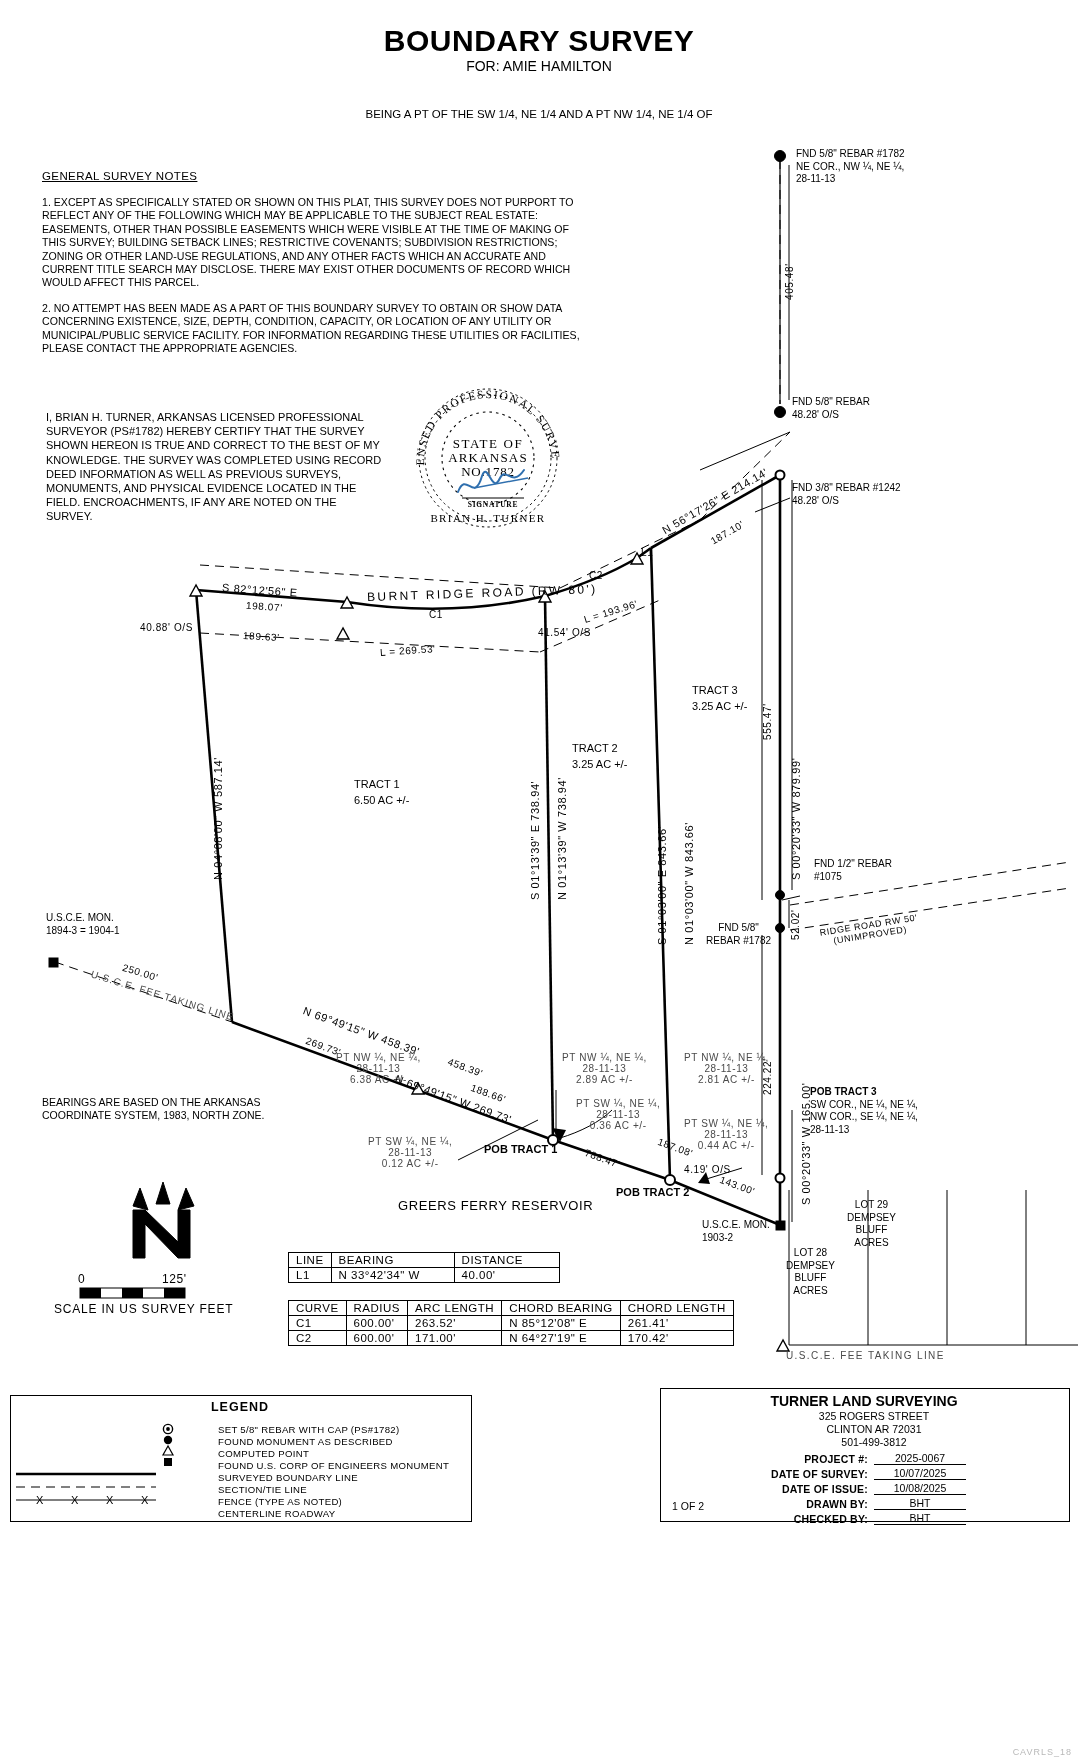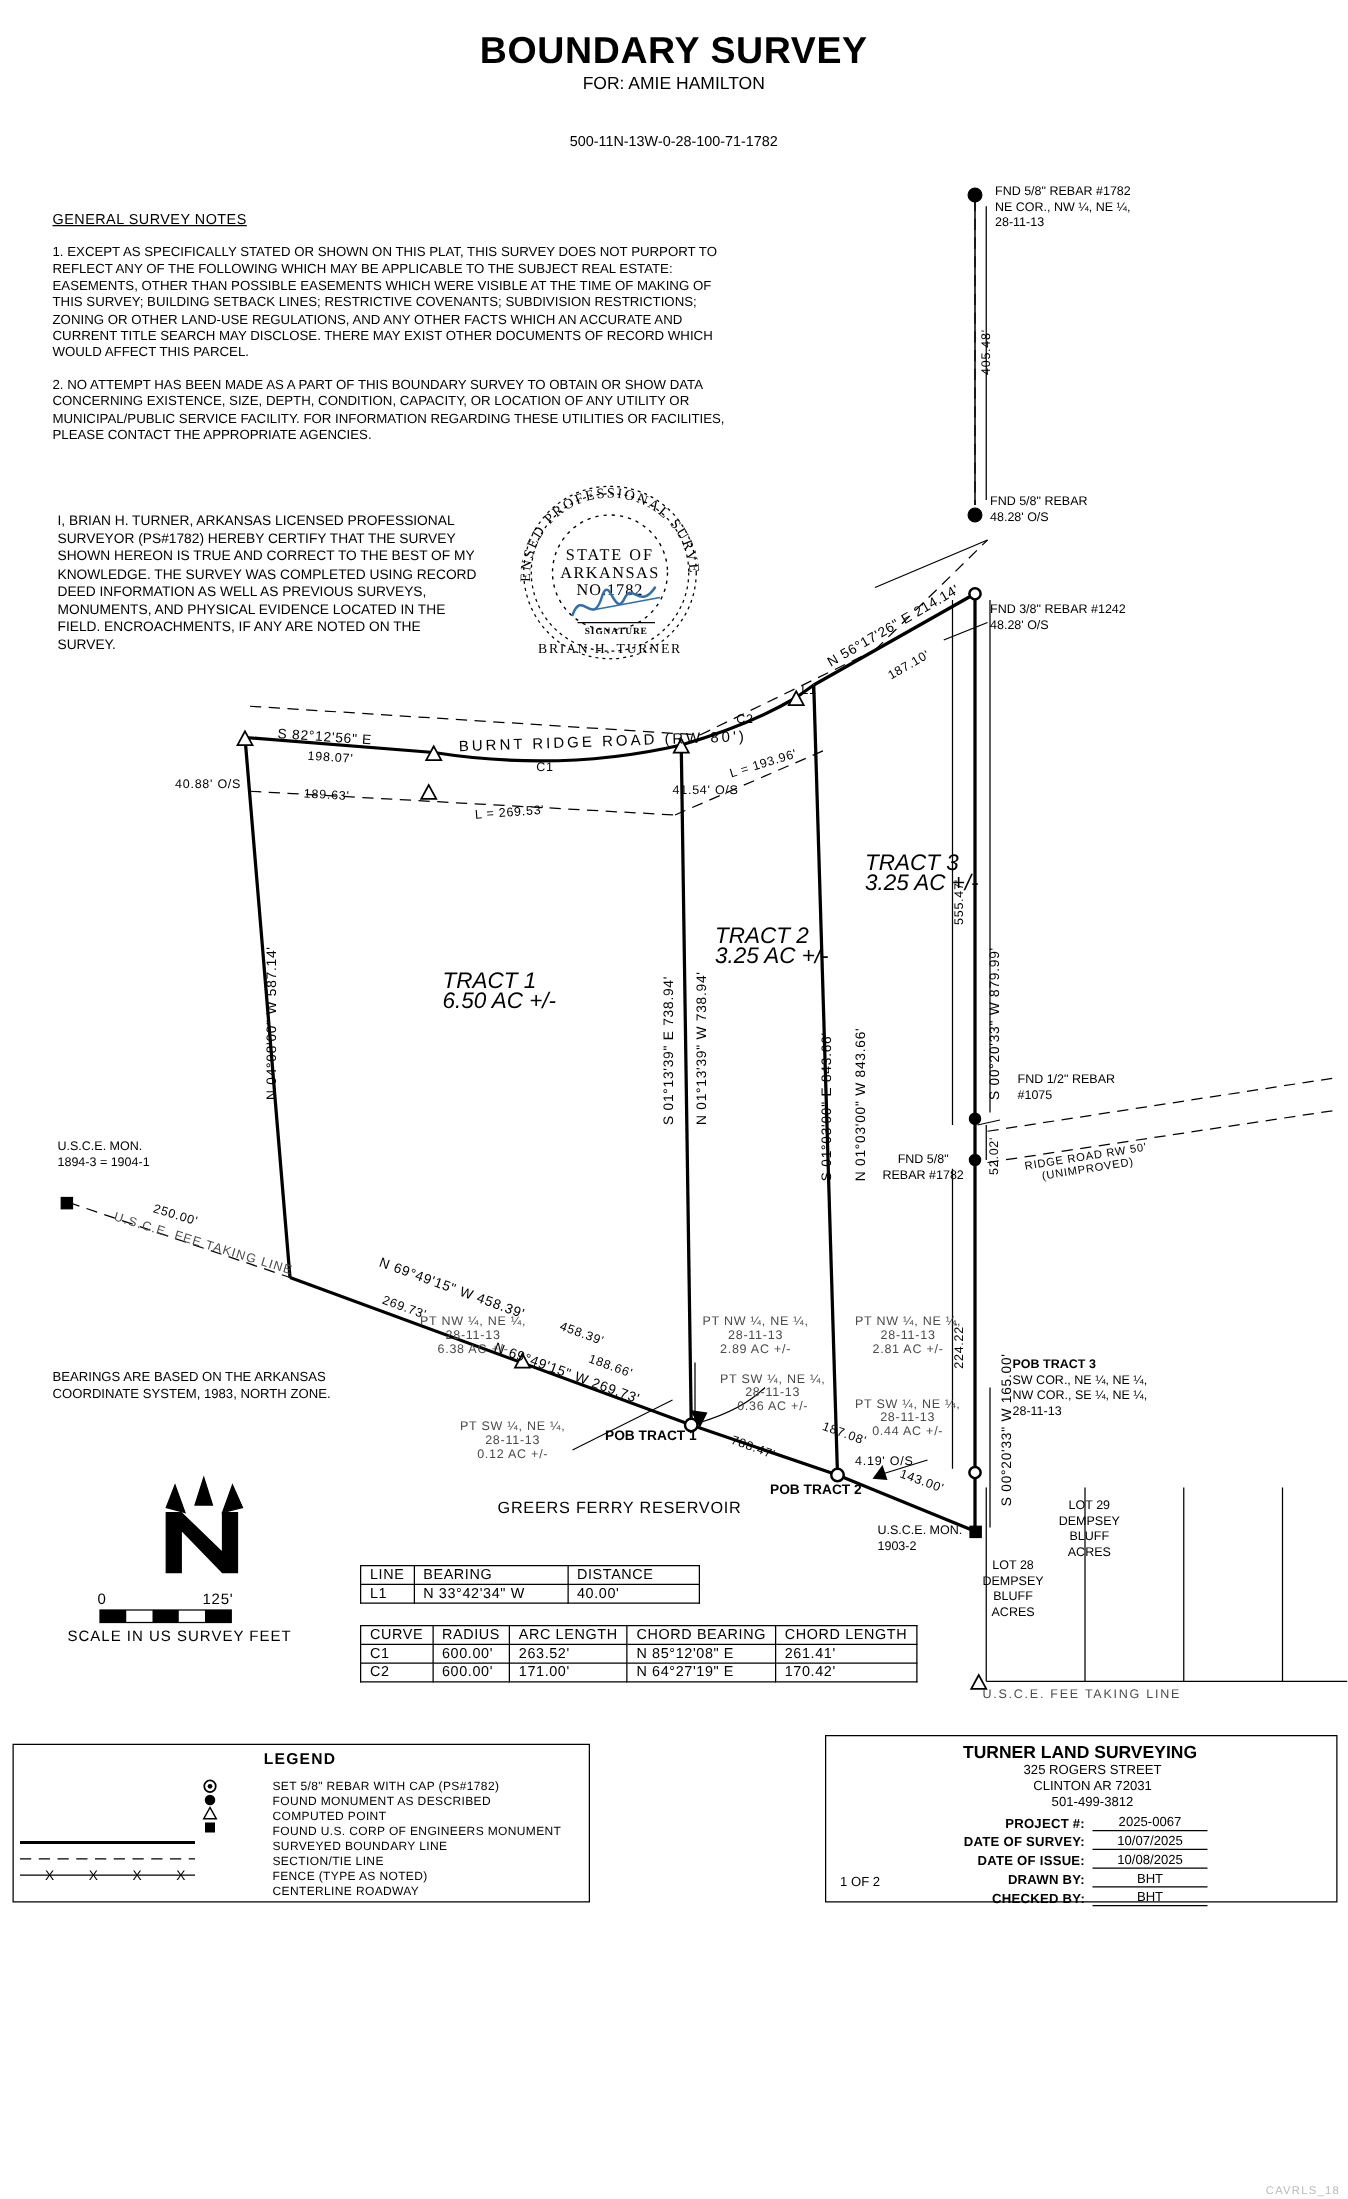--- a/index.html
+++ b/index.html
@@ -15,21 +15,21 @@
   #notes-head{top:170px;left:42px;font-size:11.5px;text-decoration:underline;letter-spacing:.4px;}
   #notes-body{top:196px;left:42px;width:545px;font-size:10.6px;line-height:13.4px;}
   #notes-body p{margin:0 0 12px 0;}
   #cert{top:410px;left:46px;width:340px;font-size:11px;line-height:14.2px;}
   
   #seal{top:370px;left:400px;width:175px;height:160px;}
   #seal svg{display:block;}
   
   .mt{font-size:10px;line-height:12.5px;}
   .mt2{font-size:11px;line-height:13.5px;}
-  .tract-lbl{font-size:18px;line-height:16px;font-style:italic;}
+  .tract-lbl{font-size:11px;line-height:16px;}
   .survfont{font-family:"Liberation Sans", sans-serif;font-size:10px;letter-spacing:.6px;}
   .grey{color:#4a4a4a;}
   .rot90{transform-origin:0 0;transform:rotate(-90deg);}
   
   table.tbl{border-collapse:collapse;font-size:11.5px;letter-spacing:.5px;}
   table.tbl td{border:1px solid #000;padding:1px 7px;white-space:nowrap;}
   
   #legend-box{left:10px;top:1395px;width:460px;height:125px;border:1px solid #000;}
   #legend-title{top:1400px;left:10px;width:460px;text-align:center;font-size:12.5px;font-weight:bold;letter-spacing:1px;}
   .leg-row{font-size:9.6px;letter-spacing:.3px;line-height:11.6px;}
@@ -41,21 +41,21 @@
   #page-of{top:1500px;left:672px;font-size:10.5px;}
   #watermark{bottom:2px;right:6px;font-size:9px;color:#b9b9b9;letter-spacing:1px;}
   svg{overflow:visible;}
 </style>
 </head>
 <body>
 
 <div class="abs" id="title">BOUNDARY SURVEY</div>
 <div class="abs" id="subtitle">FOR: AMIE HAMILTON</div>
 <div class="abs" id="legal">
-  <div>500-11N-13W-0-28-100-71-1782</div>
+  <div>BEING A PT OF THE SW 1/4, NE 1/4 AND A PT NW 1/4, NE 1/4 OF</div>
 </div>
 
 <div class="abs" id="notes-head">GENERAL SURVEY NOTES</div>
 <div class="abs" id="notes-body">
   <p>1. EXCEPT AS SPECIFICALLY STATED OR SHOWN ON THIS PLAT, THIS SURVEY DOES NOT PURPORT TO REFLECT ANY OF THE FOLLOWING WHICH MAY BE APPLICABLE TO THE SUBJECT REAL ESTATE: EASEMENTS, OTHER THAN POSSIBLE EASEMENTS WHICH WERE VISIBLE AT THE TIME OF MAKING OF THIS SURVEY; BUILDING SETBACK LINES; RESTRICTIVE COVENANTS; SUBDIVISION RESTRICTIONS; ZONING OR OTHER LAND-USE REGULATIONS, AND ANY OTHER FACTS WHICH AN ACCURATE AND CURRENT TITLE SEARCH MAY DISCLOSE. THERE MAY EXIST OTHER DOCUMENTS OF RECORD WHICH WOULD AFFECT THIS PARCEL.</p>
   <p>2. NO ATTEMPT HAS BEEN MADE AS A PART OF THIS BOUNDARY SURVEY TO OBTAIN OR SHOW DATA CONCERNING EXISTENCE, SIZE, DEPTH, CONDITION, CAPACITY, OR LOCATION OF ANY UTILITY OR MUNICIPAL/PUBLIC SERVICE FACILITY. FOR INFORMATION REGARDING THESE UTILITIES OR FACILITIES, PLEASE CONTACT THE APPROPRIATE AGENCIES.</p>
 </div>
 <div class="abs" id="cert">I, BRIAN H. TURNER, ARKANSAS LICENSED PROFESSIONAL SURVEYOR (PS#1782) HEREBY CERTIFY THAT THE SURVEY SHOWN HEREON IS TRUE AND CORRECT TO THE BEST OF MY KNOWLEDGE. THE SURVEY WAS COMPLETED USING RECORD DEED INFORMATION AS WELL AS PREVIOUS SURVEYS, MONUMENTS, AND PHYSICAL EVIDENCE LOCATED IN THE FIELD. ENCROACHMENTS, IF ANY ARE NOTED ON THE SURVEY.</div>
 
 <div class="abs" id="seal">

